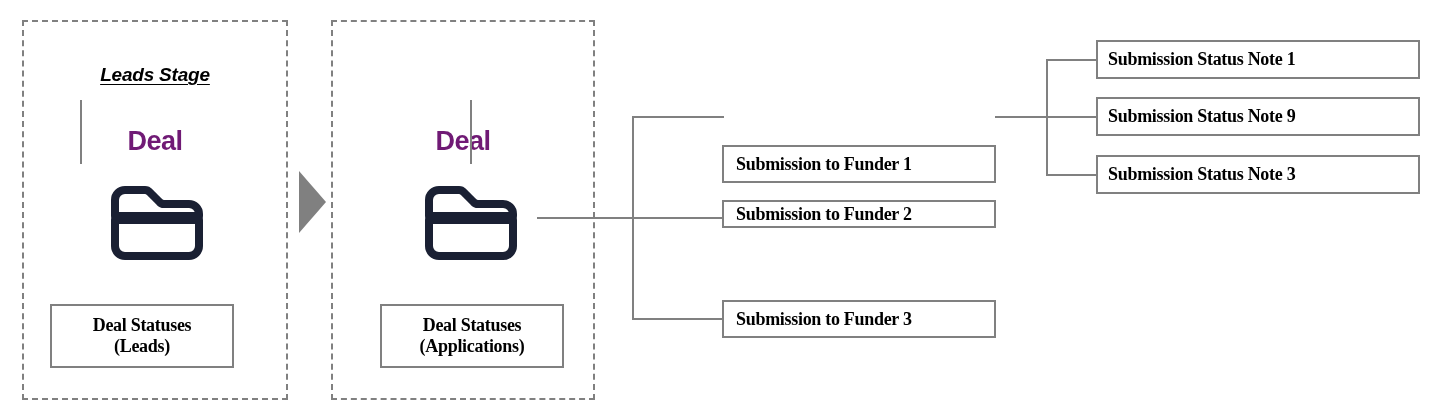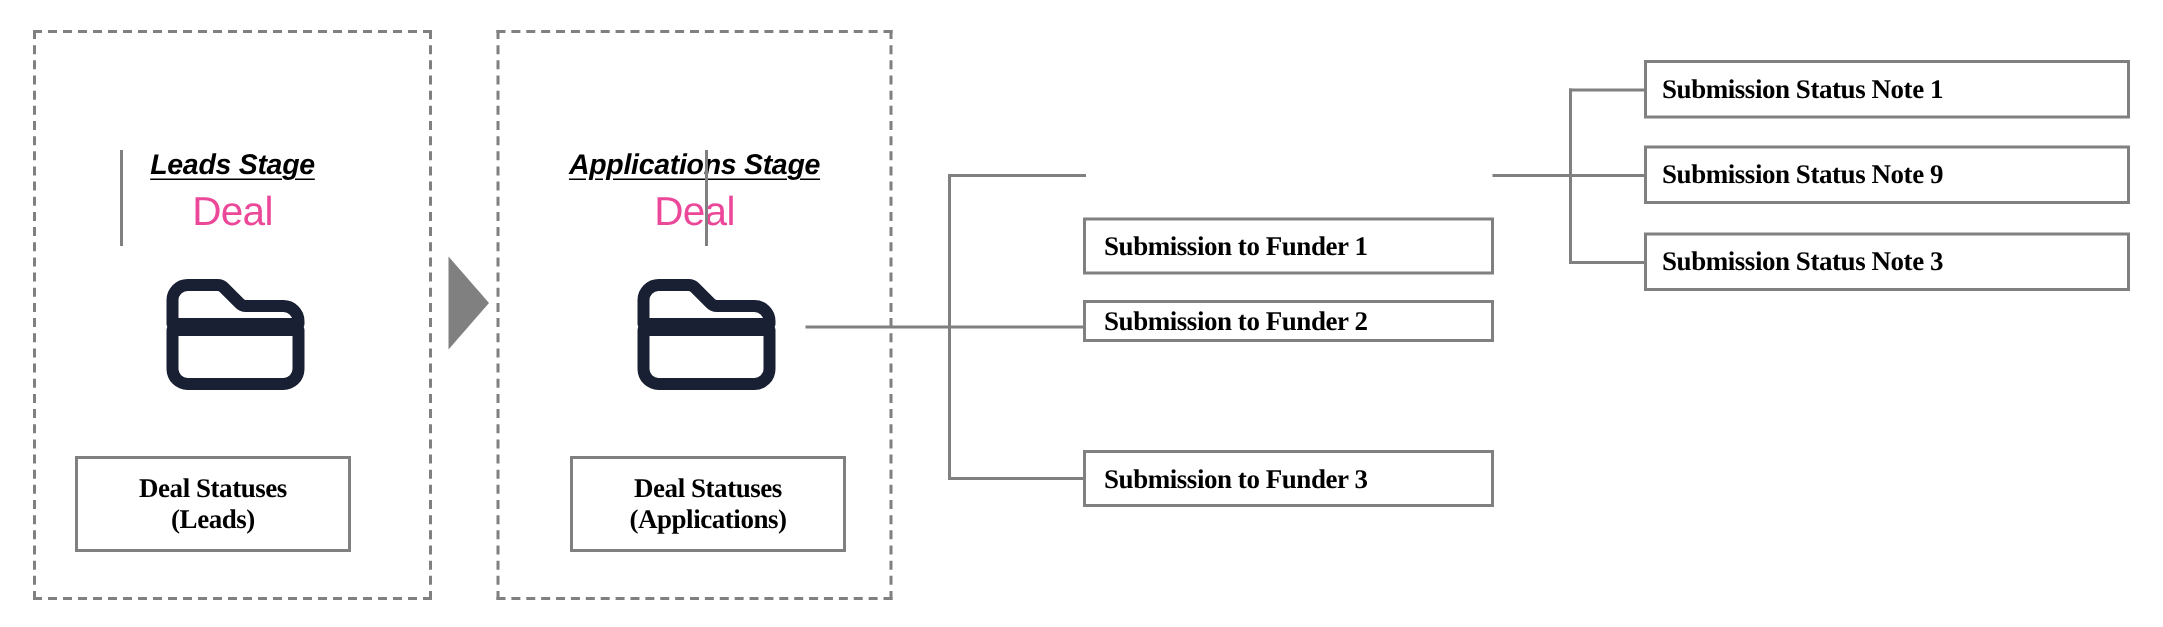--- a/index.html
+++ b/index.html
@@ -35,32 +35,31 @@
     width: 100%;
     text-align: center;
     font-size: 19px;
     font-weight: bold;
     font-style: italic;
     text-decoration: underline;
     text-underline-offset: 3px;
     color: #000000;
     letter-spacing: -0.2px;
     white-space: nowrap;
-    margin-top: 36px;
   }
   #stage-leads .stage-title { top: 42px; }
   #stage-apps  .stage-title { top: 42px; }
 
   .deal-label {
     position: absolute;
     width: 100%;
     text-align: center;
     font-size: 27px;
-    font-weight: normal;
-    color: #ec4899;
+    font-weight: bold;
+    color: #701a75;
     letter-spacing: -0.5px;
   }
   #stage-leads .deal-label { top: 104px; }
   #stage-apps  .deal-label { top: 104px; }
 
   .folder-icon {
     position: absolute;
     width: 100px;
     height: 82px;
   }
@@ -169,21 +168,20 @@
       <span>
         <span>Deal Statuses</span><br>
         <span>(Leads)</span>
       </span>
     </div>
   </div>
 
   <div id="stage-arrow"></div>
 
   <div class="stage-box" id="stage-apps">
-    <div class="stage-title">Applications Stage</div>
     <div class="deal-label">Deal</div>
     <div class="folder-icon">
       <svg viewBox="0 0 100 82" width="100" height="82" aria-hidden="true">
         <path d="M8 18 a10 10 0 0 1 10 -10 h20 a6 6 0 0 1 4.5 2 l10 10 a6 6 0 0 0 4.5 2 h25 a10 10 0 0 1 10 10 v2 h-84 z" fill="none" stroke="#1a2033" stroke-width="8" stroke-linejoin="round" stroke-linecap="round"></path>
         <path d="M8 38 h84 v26 a10 10 0 0 1 -10 10 h-64 a10 10 0 0 1 -10 -10 z" fill="none" stroke="#1a2033" stroke-width="8" stroke-linejoin="round" stroke-linecap="round"></path>
       </svg>
     </div>
     <div class="drop-line" style="position:absolute;left:137px;top:78px;height:64px;"></div>
     <div class="node-box status-node" id="deal-statuses-apps" style="left:47px;top:282px;">
       <span>

